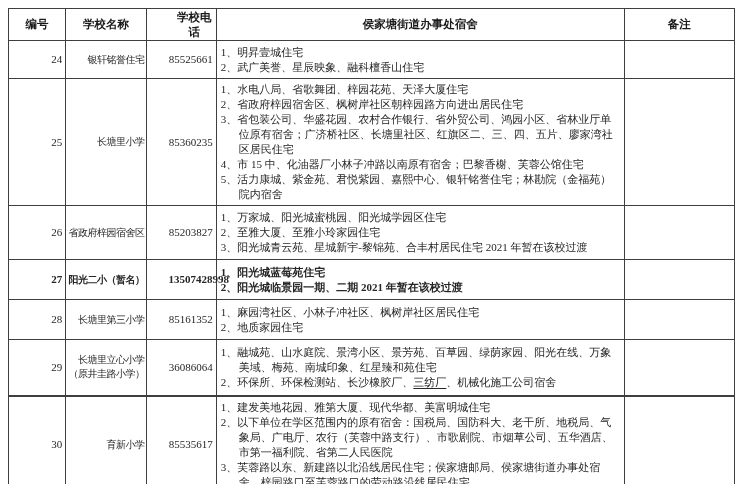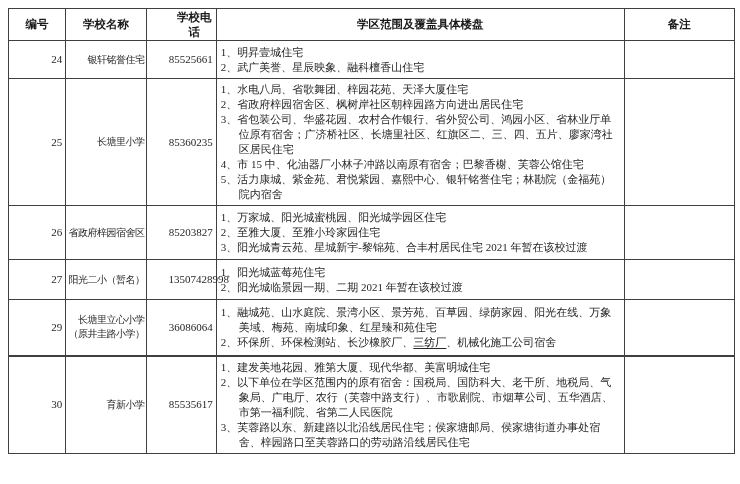--- a/index.html
+++ b/index.html
@@ -36,21 +36,21 @@
 </head>
 <body>
 
 <div class="page">
   <table class="district-table">
     <thead>
       <tr id="header-row">
           <th class="col0">编号</th>
           <th class="col1">学校名称</th>
           <th class="col2">学校电话</th>
-          <th class="col3">学区范围及覆盖具体楼盘</th>
+          <th class="col3">侯家塘街道办事处宿舍</th>
           <th class="col4">备注</th>
         </tr>
     </thead>
     <tbody id="table-body">
         <tr style="height: 38px;">
           <td class="center">24</td>
           <td class="center namecell">银轩铭誉住宅</td>
           <td class="center phonecell">85525661</td>
           <td class="itemscell">
             <div class="item"><span class="num">1、</span>明昇壹城住宅</div>
@@ -75,27 +75,37 @@
           <td class="center">26</td>
           <td class="center namecell">省政府梓园宿舍区</td>
           <td class="center phonecell">85203827</td>
           <td class="itemscell">
             <div class="item"><span class="num">1、</span>万家城、阳光城蜜桃园、阳光城学园区住宅</div>
             <div class="item"><span class="num">2、</span>至雅大厦、至雅小玲家园住宅</div>
             <div class="item"><span class="num">3、</span>阳光城青云苑、星城新宇-黎锦苑、合丰村居民住宅 2021 年暂在该校过渡</div>
           </td>
           <td class="notecell"></td>
         </tr>
-        <tr style="height: 40px;">
+        <tr style="height: 40px; font-weight: bold;">
           <td class="center">27</td>
           <td class="center namecell">阳光二小（暂名）</td>
           <td class="center phonecell">13507428998</td>
           <td class="itemscell">
             <div class="item"><span class="num">1、</span>阳光城蓝莓苑住宅</div>
             <div class="item"><span class="num">2、</span>阳光城临景园一期、二期 2021 年暂在该校过渡</div>
+          </td>
+          <td class="notecell"></td>
+        </tr>
+        <tr style="height: 40px;">
+          <td class="center">28</td>
+          <td class="center namecell">长塘里第三小学</td>
+          <td class="center phonecell">85161352</td>
+          <td class="itemscell">
+            <div class="item"><span class="num">1、</span>麻园湾社区、小林子冲社区、枫树岸社区居民住宅</div>
+            <div class="item"><span class="num">2、</span>地质家园住宅</div>
           </td>
           <td class="notecell"></td>
         </tr>
         <tr style="height: 56px;">
           <td class="center">29</td>
           <td class="center namecell">长塘里立心小学（原井圭路小学）</td>
           <td class="center phonecell">36086064</td>
           <td class="itemscell">
             <div class="item"><span class="num">1、</span>融城苑、山水庭院、景湾小区、景芳苑、百草园、绿荫家园、阳光在线、万象美域、梅苑、南城印象、红星臻和苑住宅</div>
             <div class="item"><span class="num">2、</span>环保所、环保检测站、长沙橡胶厂、<u>三纺厂</u>、机械化施工公司宿舍</div>

